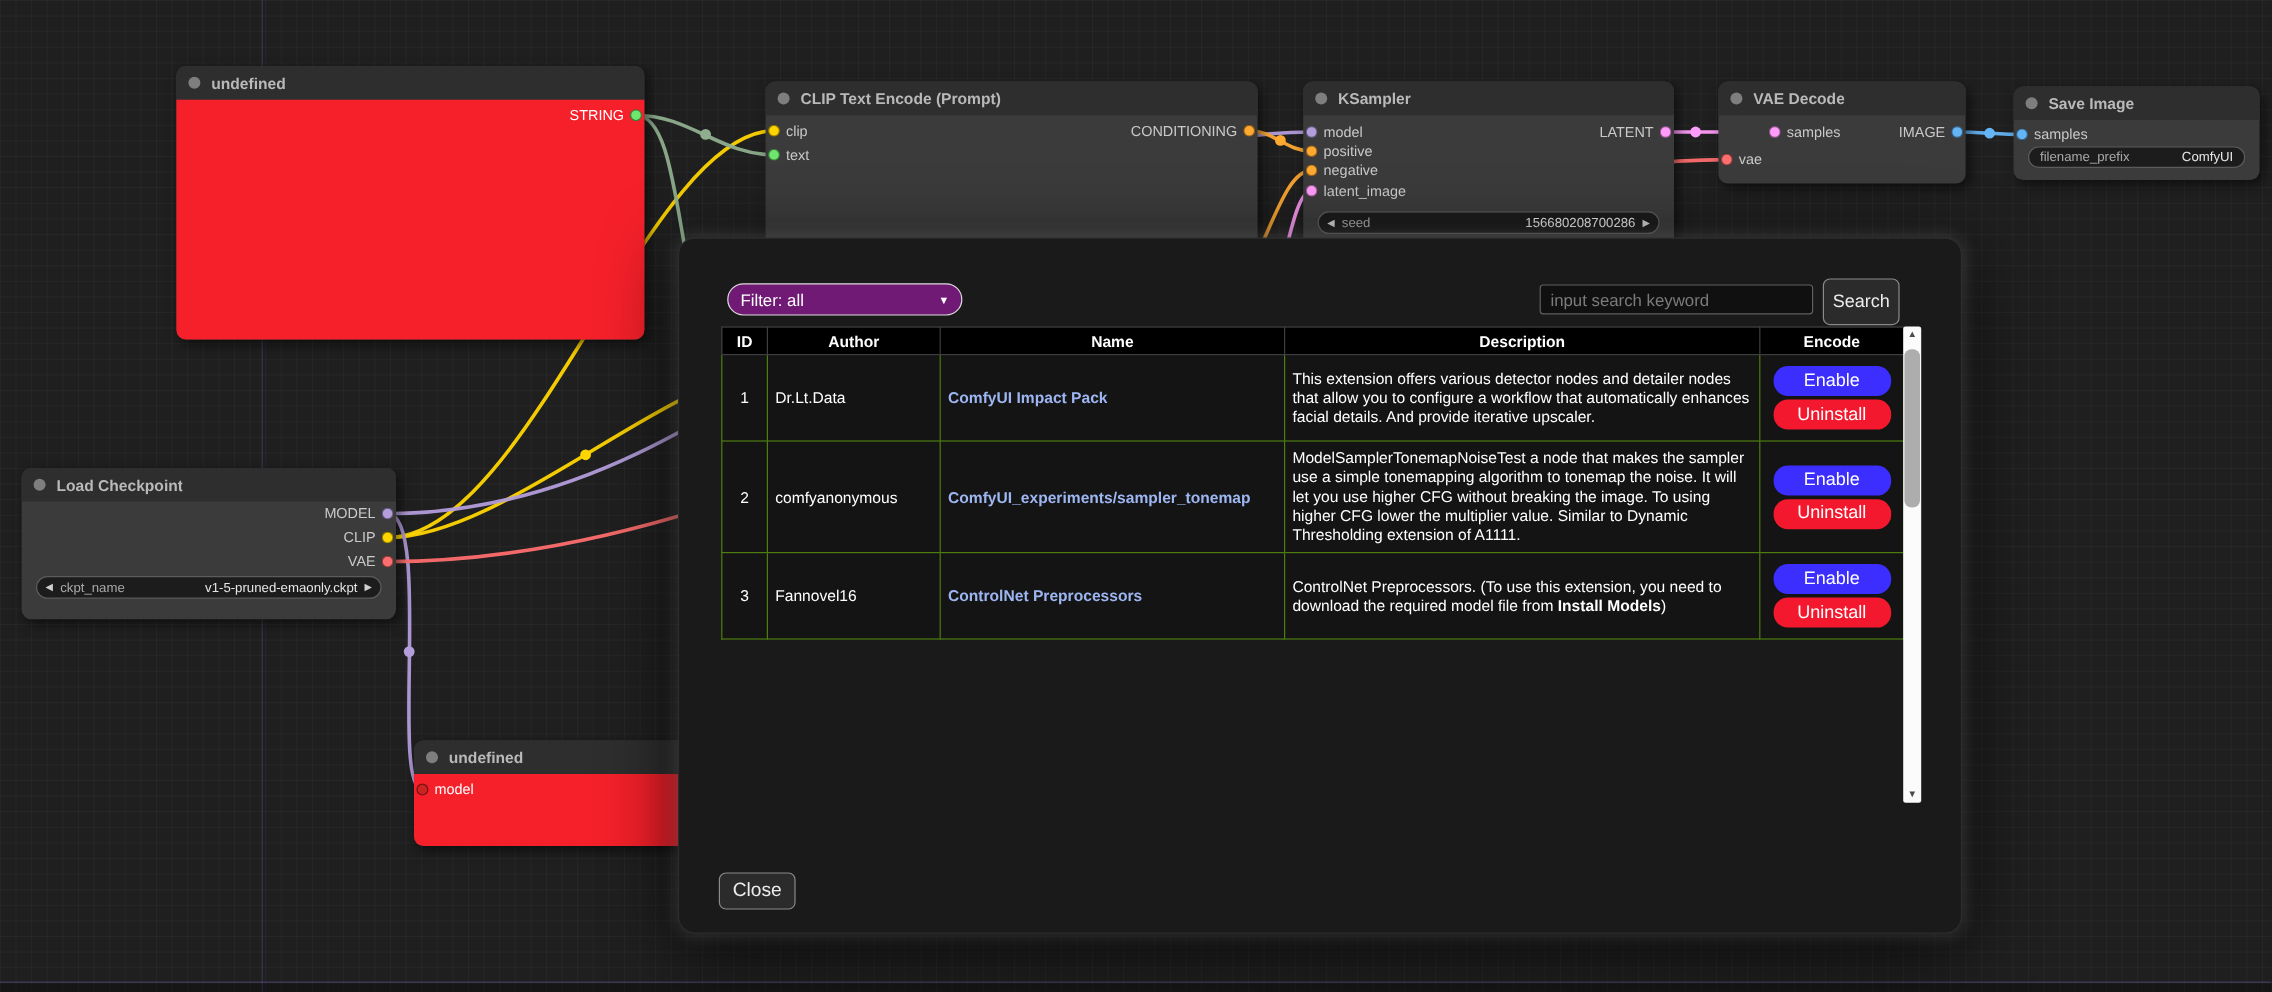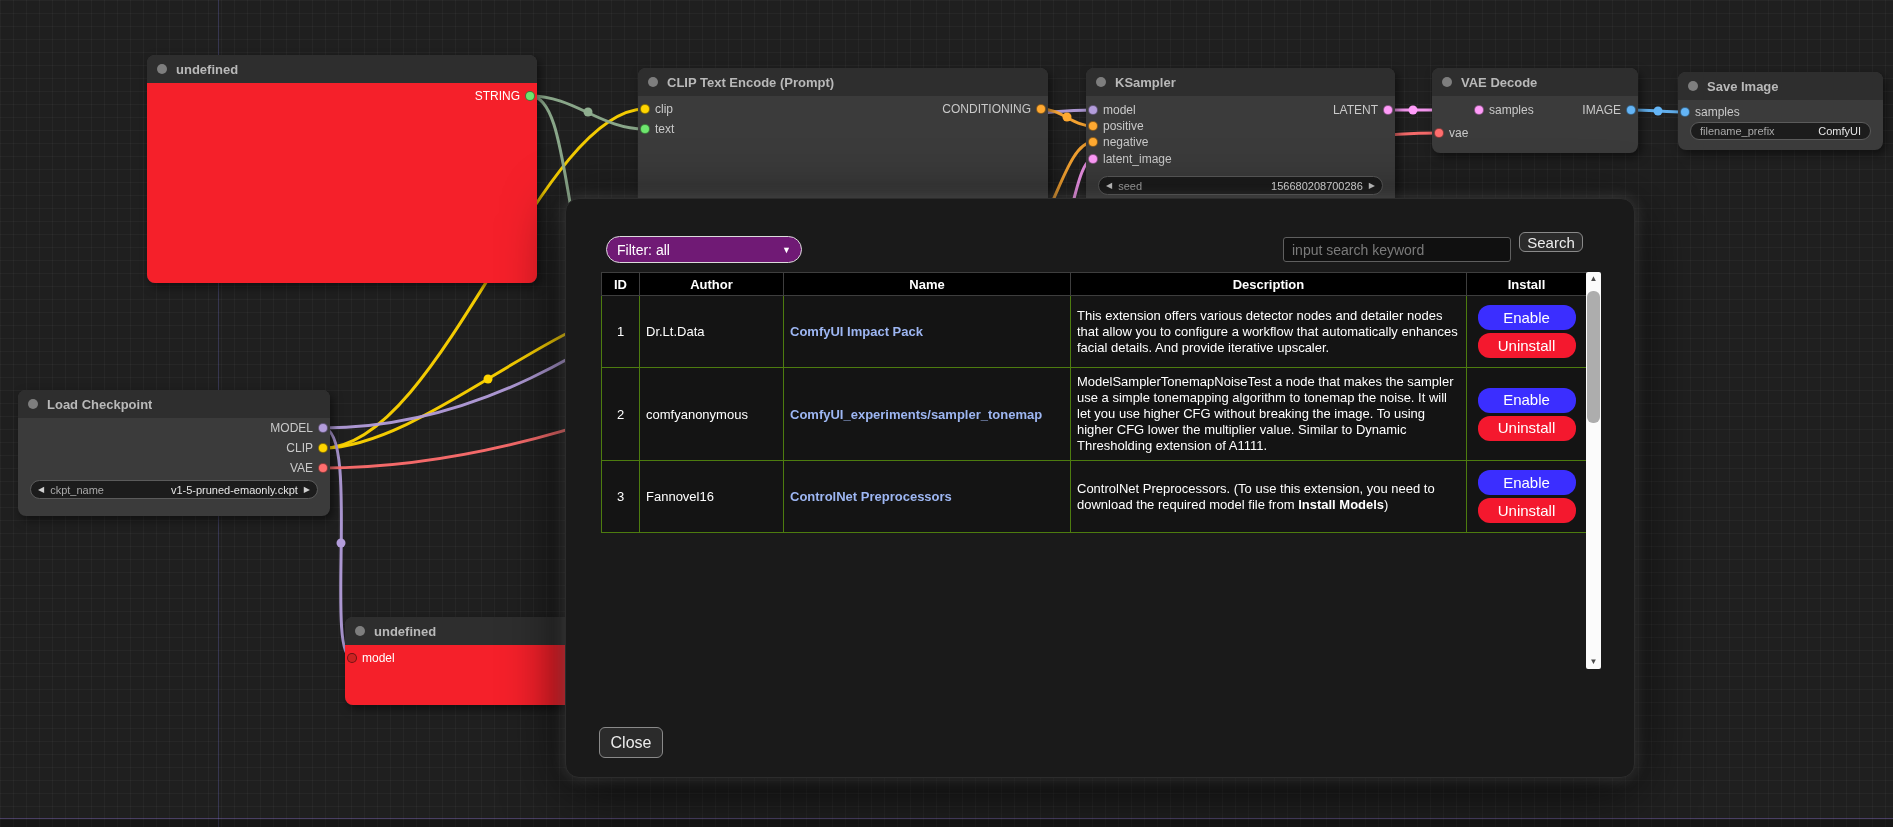--- a/index.html
+++ b/index.html
@@ -71,21 +71,21 @@
   .search-input{
     position:absolute;left:717px;top:38px;width:228px;height:25px;box-sizing:border-box;
     background:#101010;border:1px solid #5f5f5f;border-radius:3px;color:#cccccc;
     font-size:14px;padding:0 8px;font-family:"Liberation Sans",sans-serif;
   }
   .search-input::placeholder{color:#7b7b7b;}
   .btn{
     background:#2b2b2b;border:1px solid #8a8a8a;border-radius:6px;color:#ececec;
     font-size:15px;font-family:"Liberation Sans",sans-serif;cursor:pointer;
   }
-  .search-btn{position:absolute;left:953px;top:33px;width:64px;height:20px;}
+  .search-btn{position:absolute;left:953px;top:33px;width:64px;height:39px;}
   .close-btn{position:absolute;left:33px;top:528px;width:64px;height:31px;font-size:16px;}
 
   table.tbl{
     position:absolute;left:35px;top:73px;width:985px;border-collapse:collapse;
     table-layout:fixed;font-size:13px;color:#ffffff;
   }
   table.tbl th{
     background:#000;color:#fff;font-weight:bold;border:1px solid #3e3e3e;
     padding:2px 4px;height:18px;font-size:13px;
   }
@@ -291,21 +291,21 @@
         <col style="width:287px">
         <col style="width:396px">
         <col style="width:120px">
     </colgroup>
     <thead>
       <tr>
         <th>ID</th>
         <th>Author</th>
         <th>Name</th>
         <th>Description</th>
-        <th>Install</th>
+        <th>Encode</th>
       </tr>
     </thead>
     <tbody>
       <tr>
         <td class="c-id">1</td>
         <td class="c-author">Dr.Lt.Data</td>
         <td class="c-name"><a href="#">ComfyUI Impact Pack</a></td>
         <td class="c-desc">This extension offers various detector nodes and detailer nodes that allow you to configure a workflow that automatically enhances facial details. And provide iterative upscaler.</td>
         <td class="c-install">
           <button class="pill enable">Enable</button>

